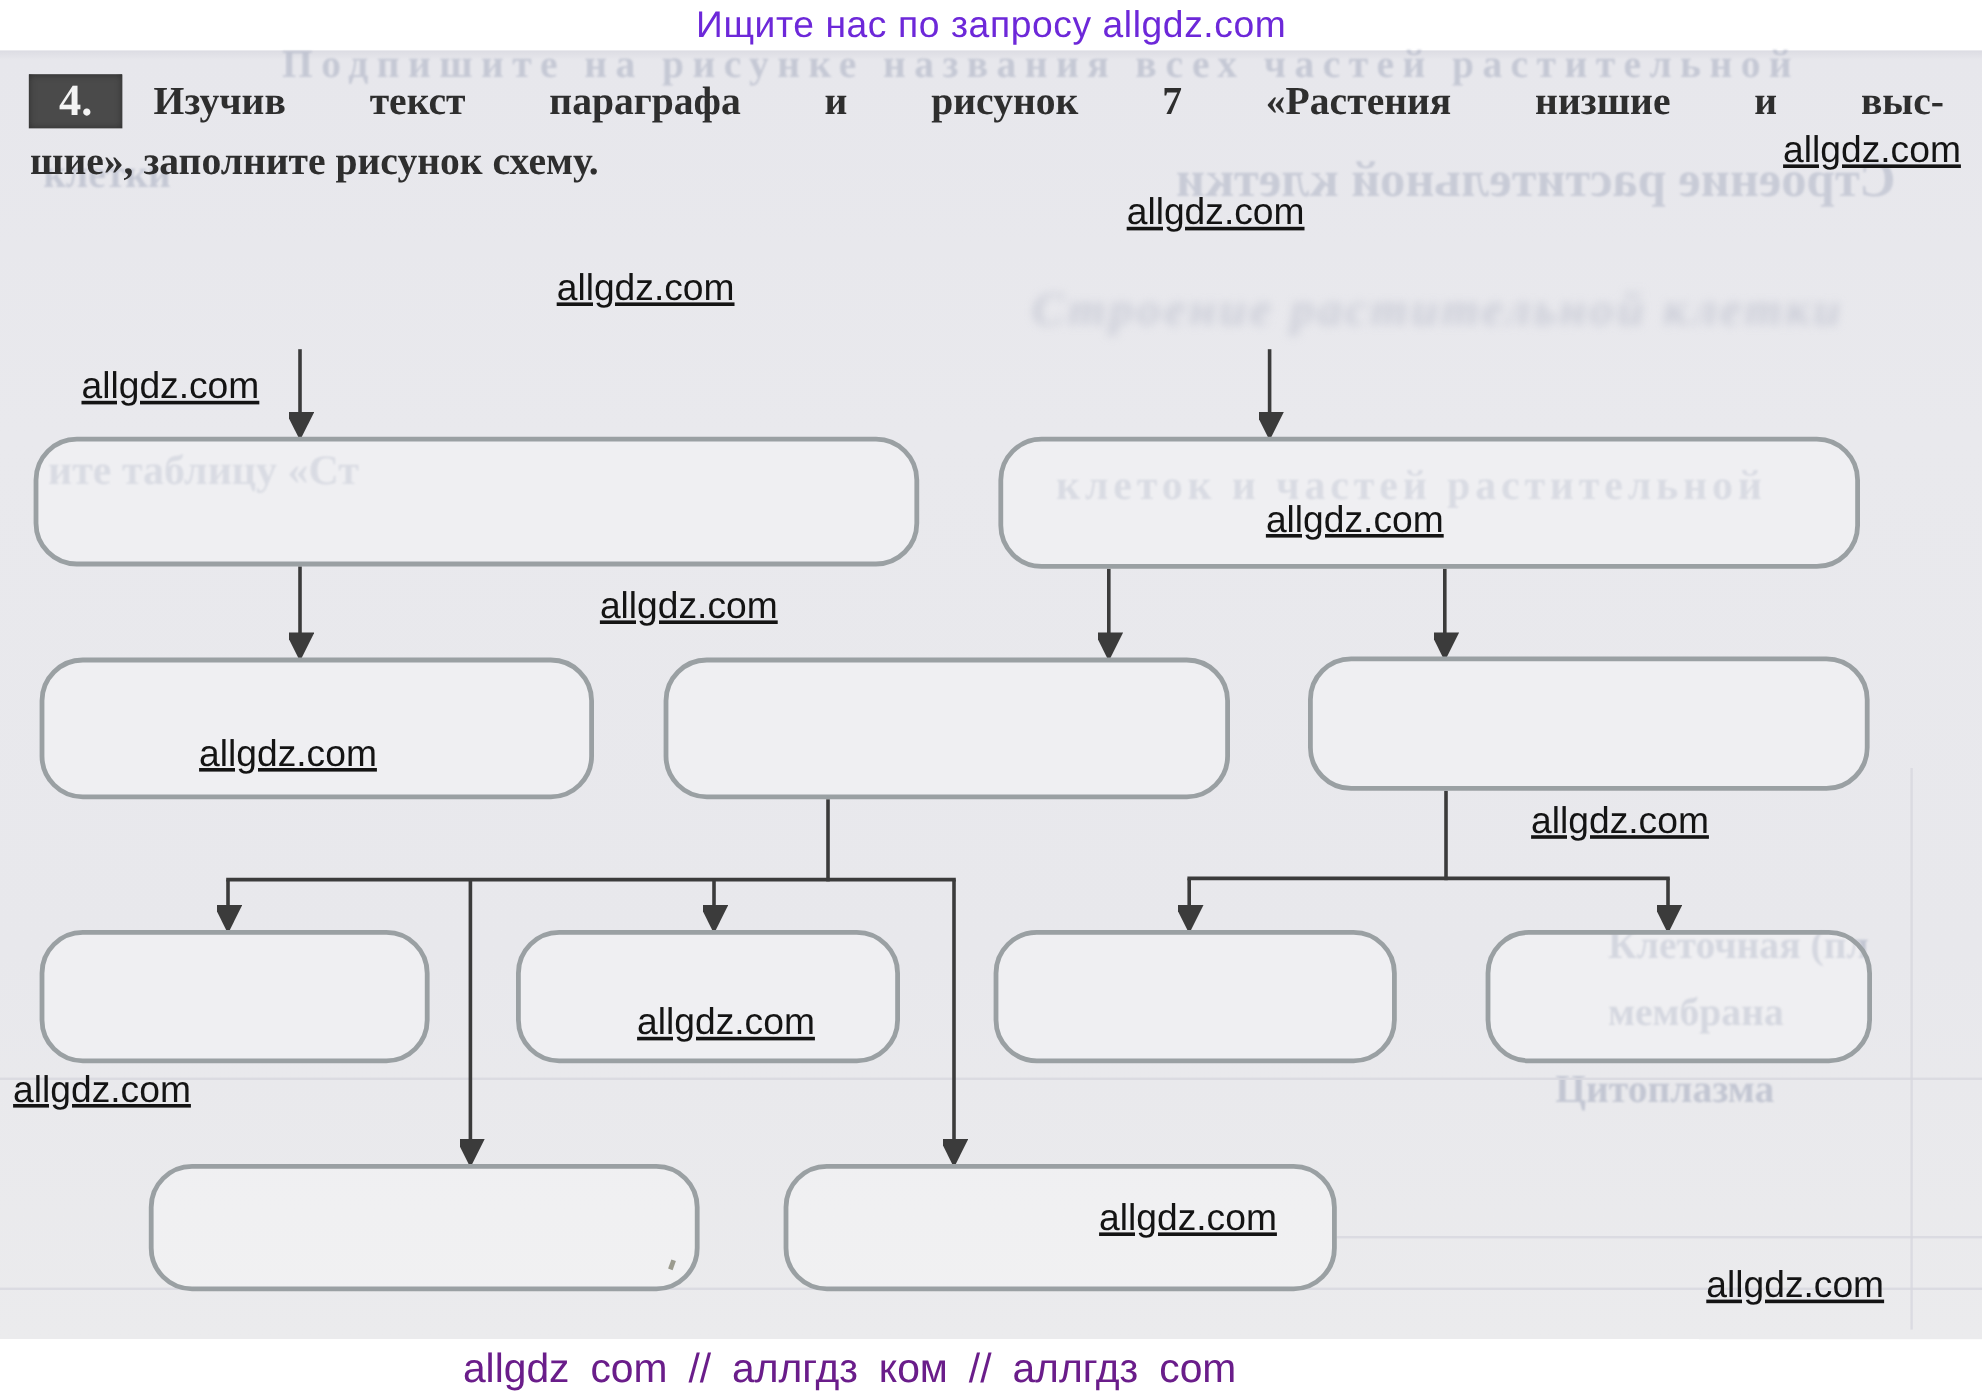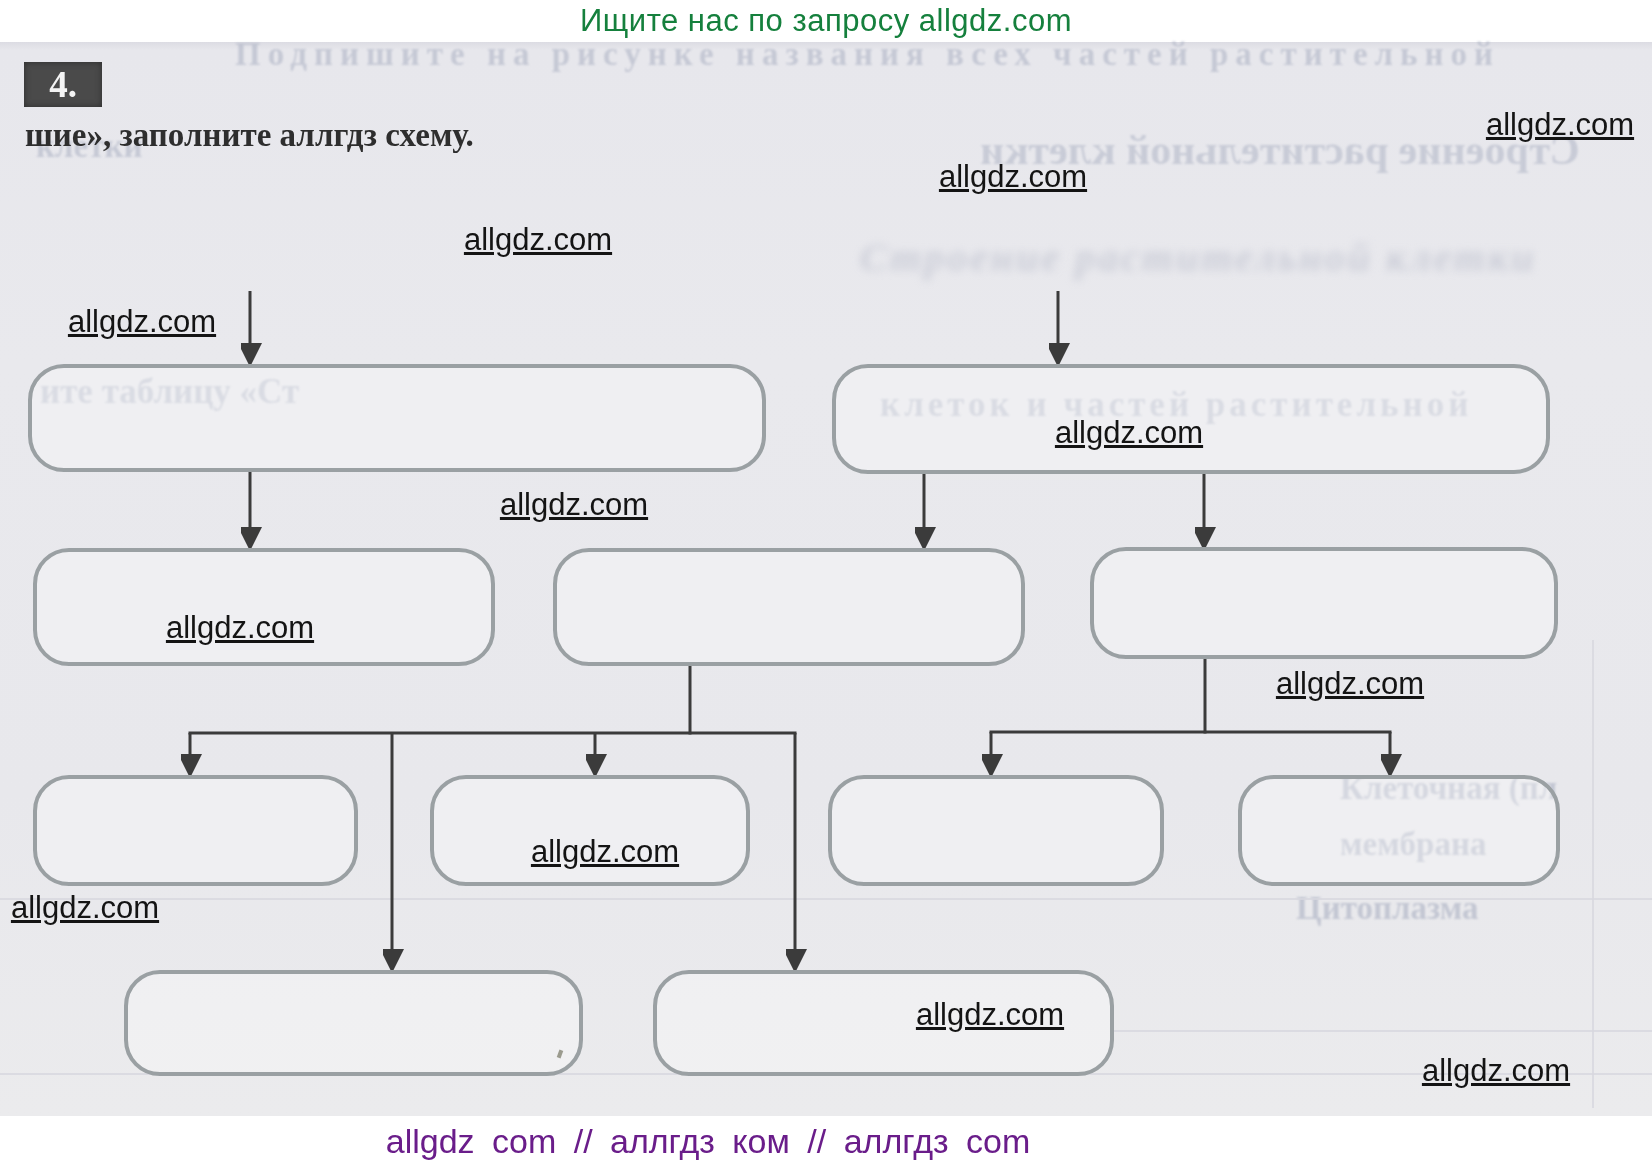--- a/index.html
+++ b/index.html
@@ -9,21 +9,21 @@
     font-family:"Liberation Sans",sans-serif;
   }
   
   .site-header{
     position:absolute;left:0;top:0;width:1652px;height:42px;
     background:#ffffff;text-align:center;
   }
   .site-header span{
     display:inline-block;margin-top:3px;
     font:400 31px/36px "Liberation Sans",sans-serif;
-    color:#15803d;letter-spacing:0.5px;
+    color:#6d28d9;letter-spacing:0.5px;
   }
   .scan{
     position:absolute;left:0;top:42px;width:1652px;height:1074px;
     background:linear-gradient(180deg,#dcdce3 0px,#e7e7ec 8px,#e9e9ed 30%,#e8e8ec 70%,#ebebed 100%);
   }
   .site-footer{
     position:absolute;left:0;top:1116px;width:1416px;height:44px;
     background:#ffffff;text-align:center;
   }
   .site-footer span{
@@ -101,21 +101,22 @@
 
   <div class="rule" style="left:0;top:856px;width:1652px;height:2px;opacity:.8"></div>
   <div class="rule" style="left:1114px;top:988px;width:538px;height:2px;opacity:.8"></div>
   <div class="rule" style="left:0;top:1031px;width:1652px;height:2px;opacity:.8"></div>
   <div class="rule" style="left:1592px;top:598px;width:2px;height:468px;opacity:.8"></div>
   <div class="speck" style="left:558px;top:1008px"></div>
 
   <div class="task-badge">
     <span>4.</span>
   </div>
-  <div class="task-line2">шие», заполните аллгдз схему.</div>
+  <div class="task-line1">Изучив текст параграфа и рисунок 7 «Растения низшие и выс-</div>
+  <div class="task-line2">шие», заполните рисунок схему.</div>
 
   <svg class="connectors" width="1652" height="1074" viewBox="0 0 1652 1074">
     <defs>
       <marker id="ah" markerWidth="7" markerHeight="7" refX="1" refY="4" orient="auto">
         <path d="M0,0 L8,4 L0,8 z" fill="#3b3b3b"></path>
       </marker>
     </defs>
     <g stroke="#3b3b3b" stroke-width="3" fill="none">
       <path d="M250,249 V304" marker-end="url(#ah)"></path>
       <path d="M1058,249 V304" marker-end="url(#ah)"></path>

